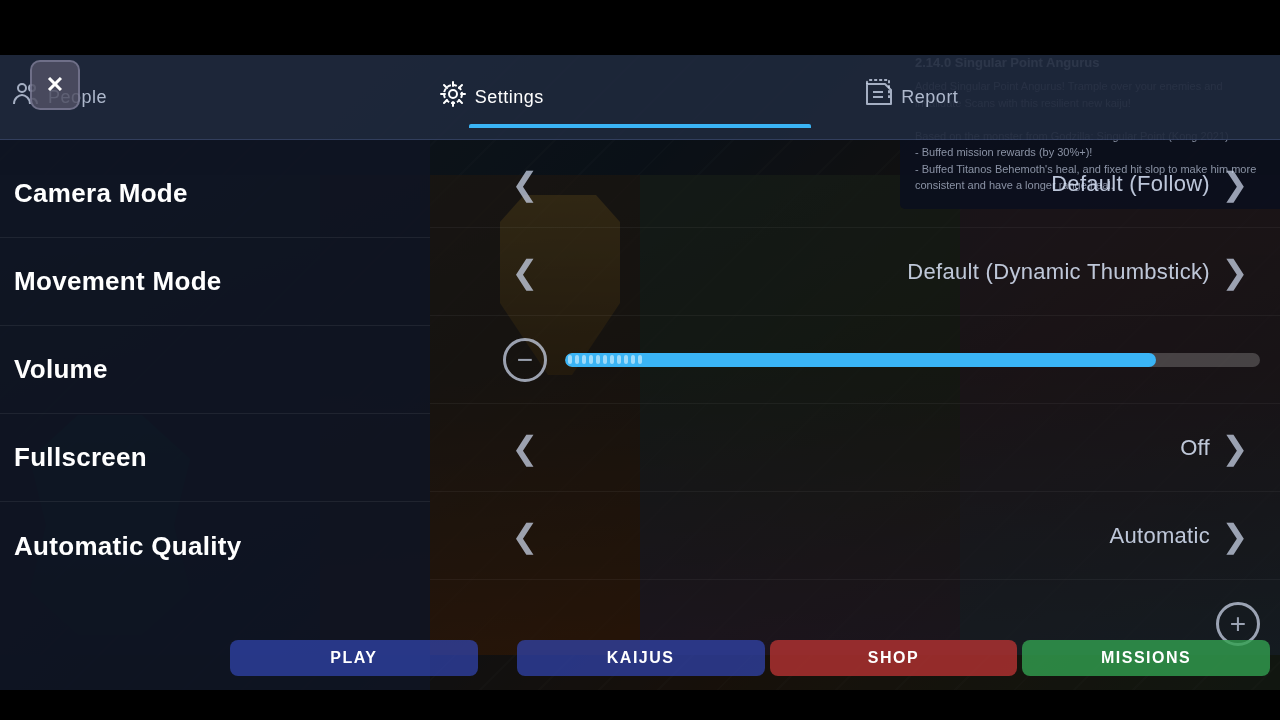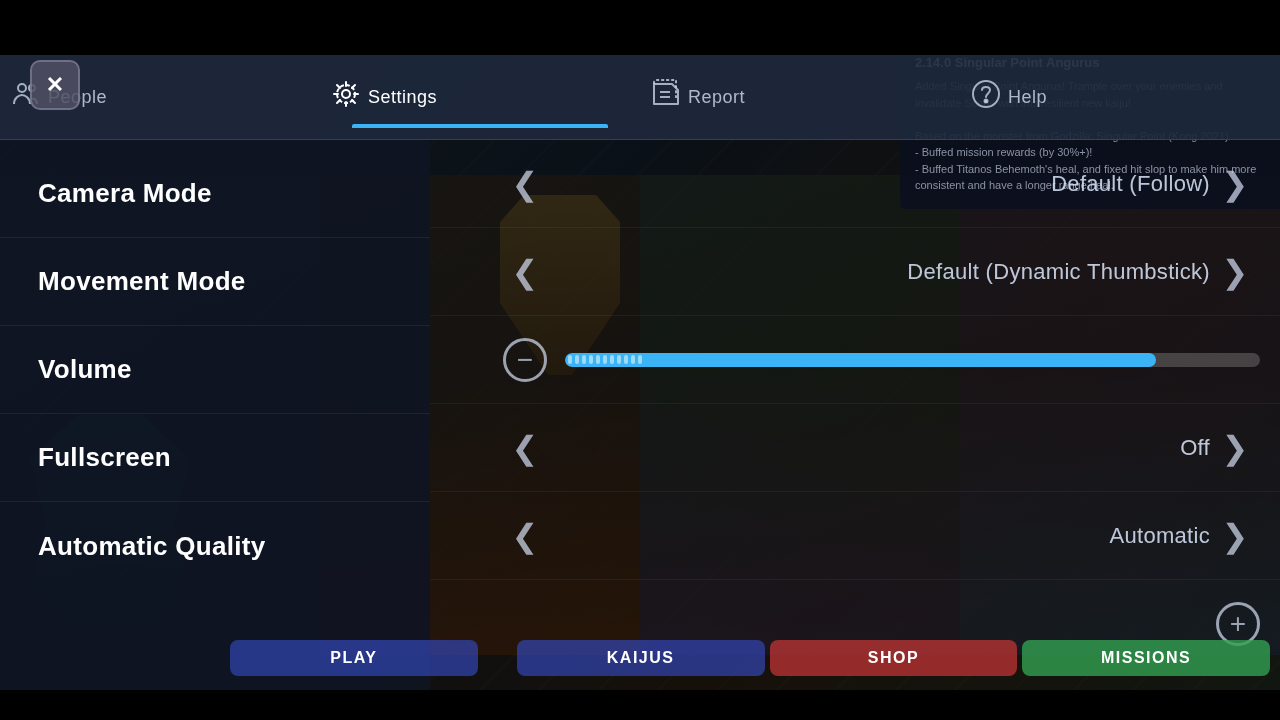--- a/index.html
+++ b/index.html
@@ -149,21 +149,21 @@
       z-index: 12;
       display: flex;
       flex-direction: column;
       justify-content: flex-start;
       padding: 10px 0;
     }
 
     .setting-row {
       display: flex;
       align-items: center;
-      padding: 0 38px;
+      padding: 0 14px;
       height: 88px;
       border-bottom: 1px solid rgba(255,255,255,0.07);
       cursor: pointer;
     }
     .setting-row:last-child {
       border-bottom: none;
     }
     .setting-label {
       font-size: 26px;
       font-weight: bold;
@@ -461,31 +461,20 @@
         <path d="M4 6 L22 6 L28 12 L28 26 L4 26 Z" stroke-linejoin="round"></path>
         <path d="M4 6 L4 4 L6 2 L26 2 L26 20" stroke-dasharray="3 2"></path>
         <line x1="10" y1="14" x2="20" y2="14"></line>
         <line x1="10" y1="19" x2="20" y2="19"></line>
       </svg>
     </span>
     <span class="nav-tab-label">Report</span>
 
   </div>
 
-  <div class="nav-tab">
-    <span class="nav-tab-icon">
-      <svg class="svg-icon" viewBox="0 0 32 32" fill="none" stroke="rgba(200,210,230,0.8)" stroke-width="2">
-        <circle cx="16" cy="16" r="13"></circle>
-        <path d="M12 12 c0-4 8-4 8 0 c0 3 -4 4 -4 7" stroke-linecap="round"></path>
-        <circle cx="16" cy="23" r="1.5" fill="rgba(200,210,230,0.8)"></circle>
-      </svg>
-    </span>
-    <span class="nav-tab-label">Help</span>
-
-  </div>
 
 </div>
 
 <div class="settings-panel">
 
   <div class="setting-row">
     <span class="setting-label">Camera Mode</span>
   </div>
 
   <div class="setting-row">

